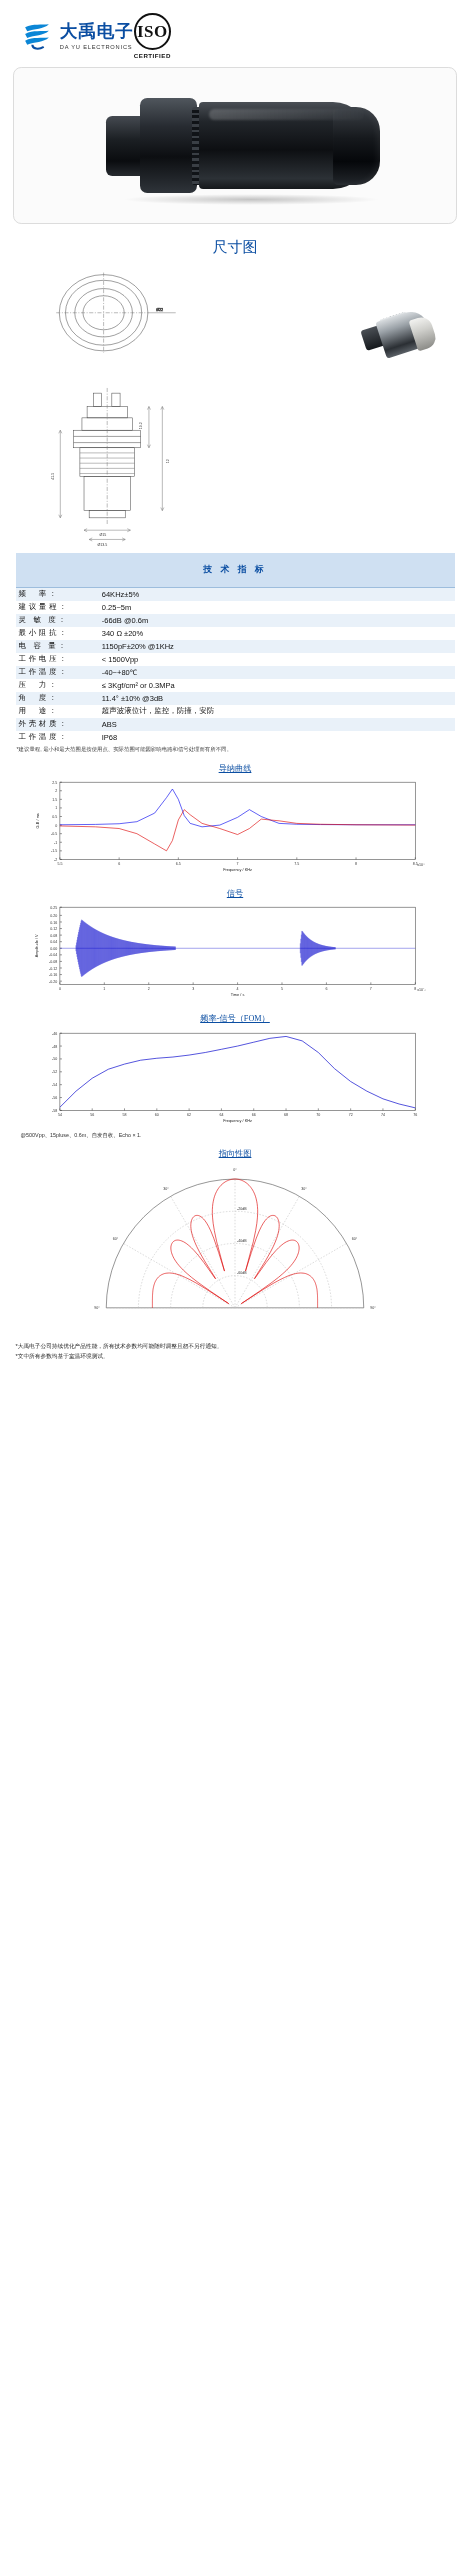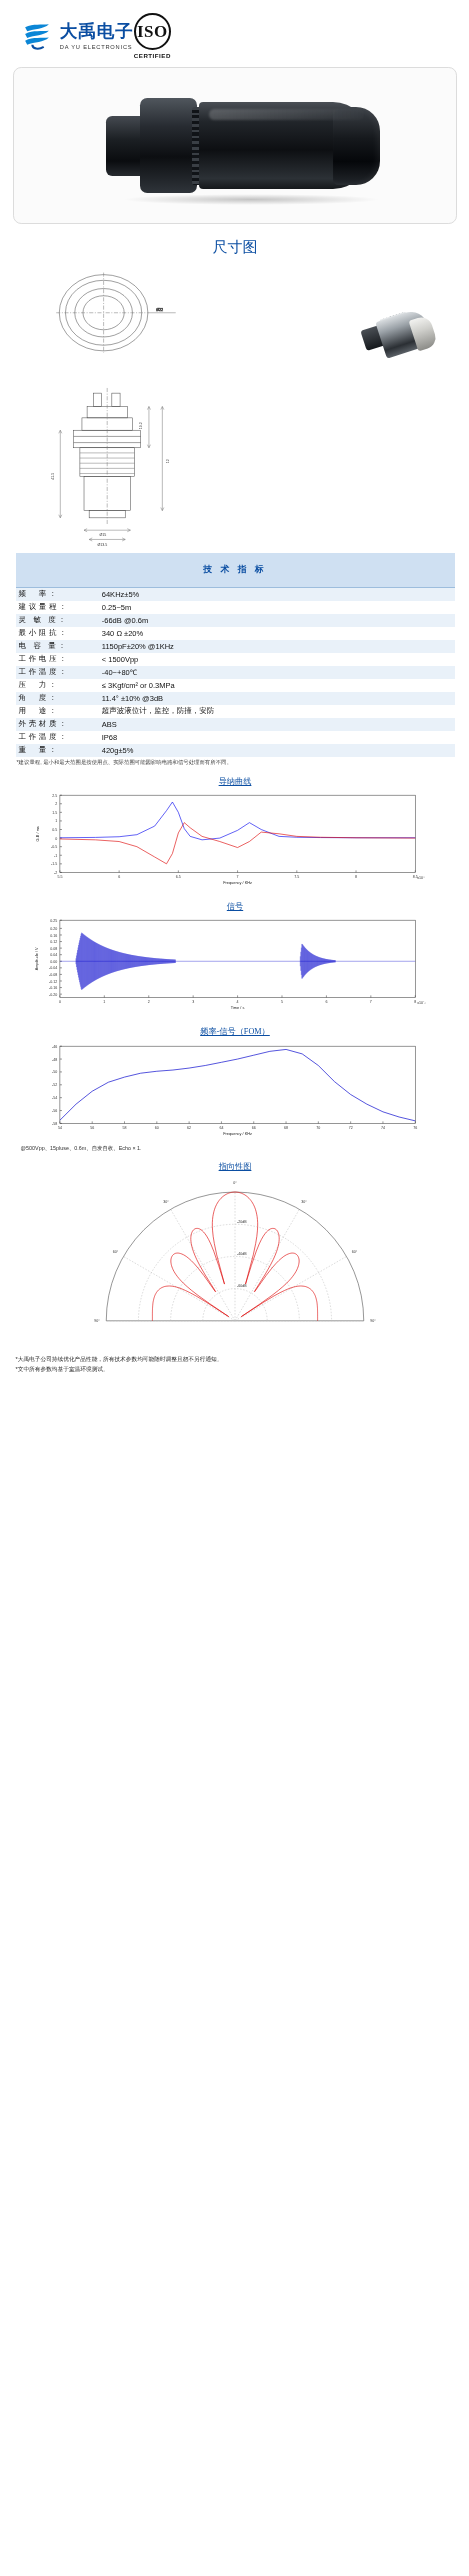--- a/index.html
+++ b/index.html
@@ -300,24 +300,20 @@
             <td class="k">用　途：</td>
             <td class="v">超声波液位计，监控，防撞，安防</td>
           </tr>
         <tr>
             <td class="k">外壳材质：</td>
             <td class="v">ABS</td>
           </tr>
         <tr>
             <td class="k">工作温度：</td>
             <td class="v">IP68</td>
-          </tr>
-        <tr>
-            <td class="k">重　量：</td>
-            <td class="v">420g±5%</td>
           </tr>
       </tbody>
     </table>
     <div class="spec-note">*建议量程, 最小和最大范围是按使用点、实际范围可能因影响电路和信号处理而有所不同。</div>
   </div>
 
   <div class="chart-block">
     <div class="chart-title">导纳曲线</div>
     <svg class="plot" id="plot-admittance" width="412" height="103" viewBox="0 0 800 200">
         <rect x="60" y="12" width="690" height="150" fill="#fff" stroke="#333" stroke-width="1"></rect>

